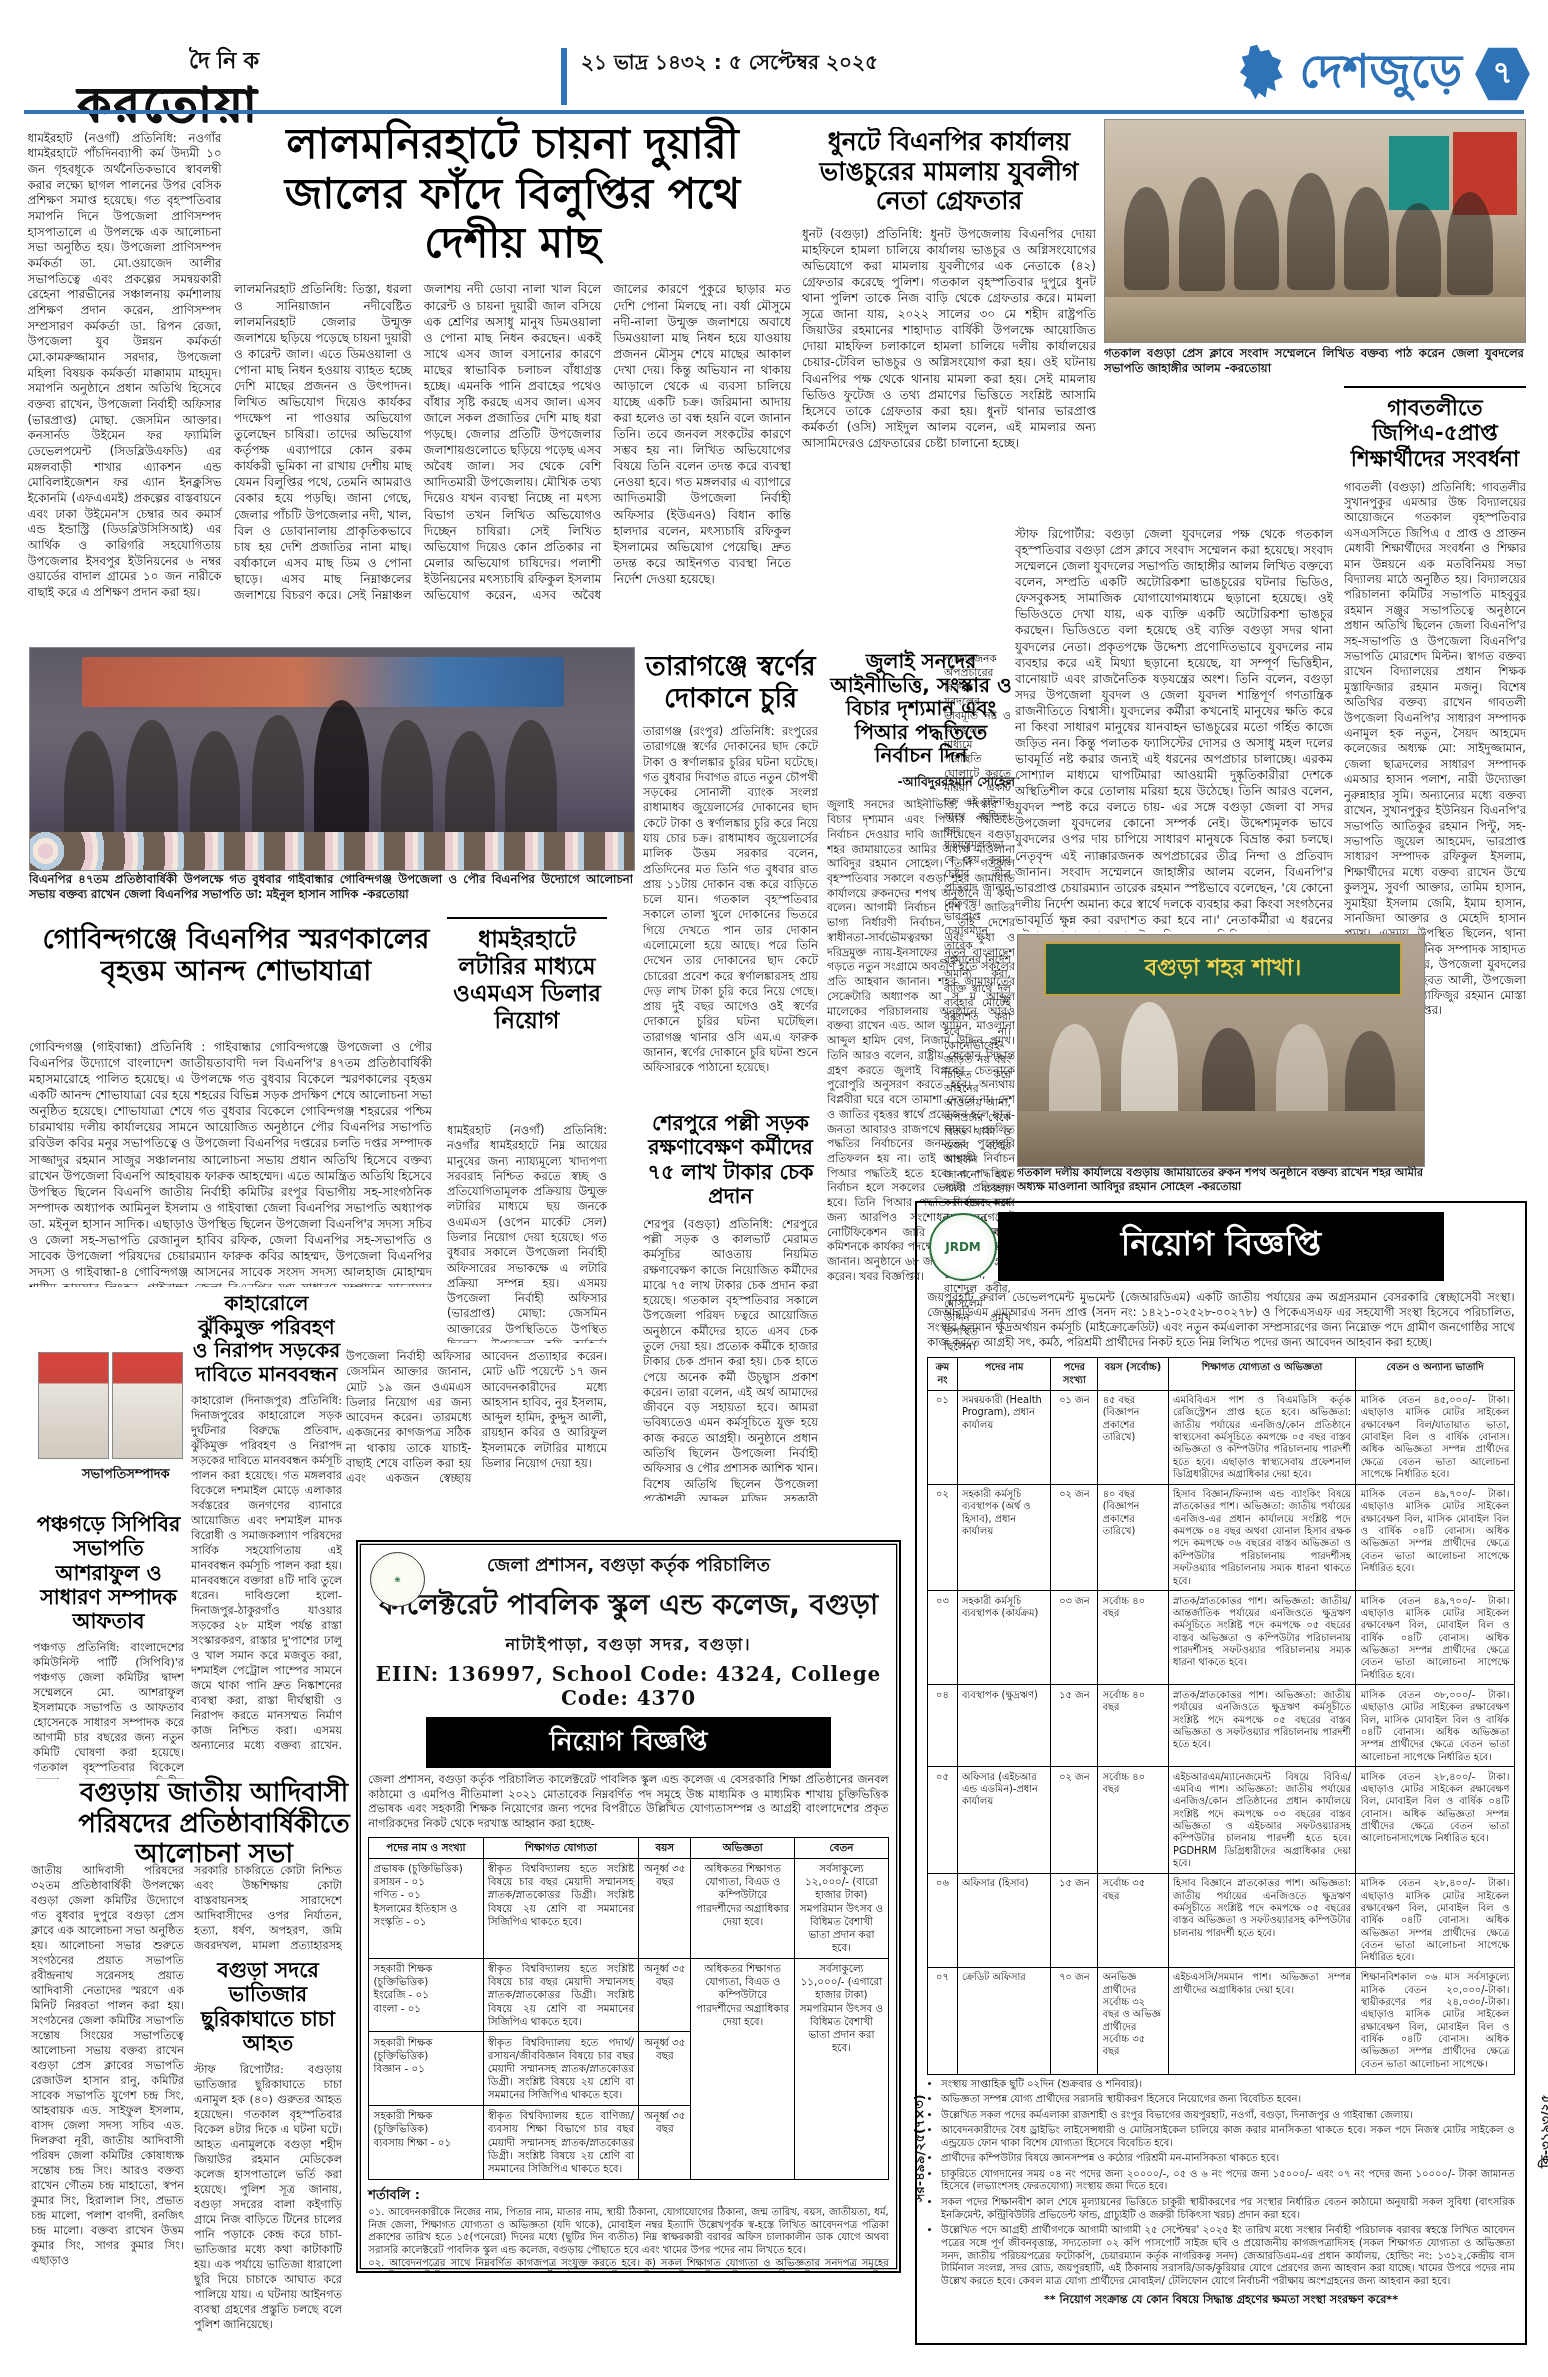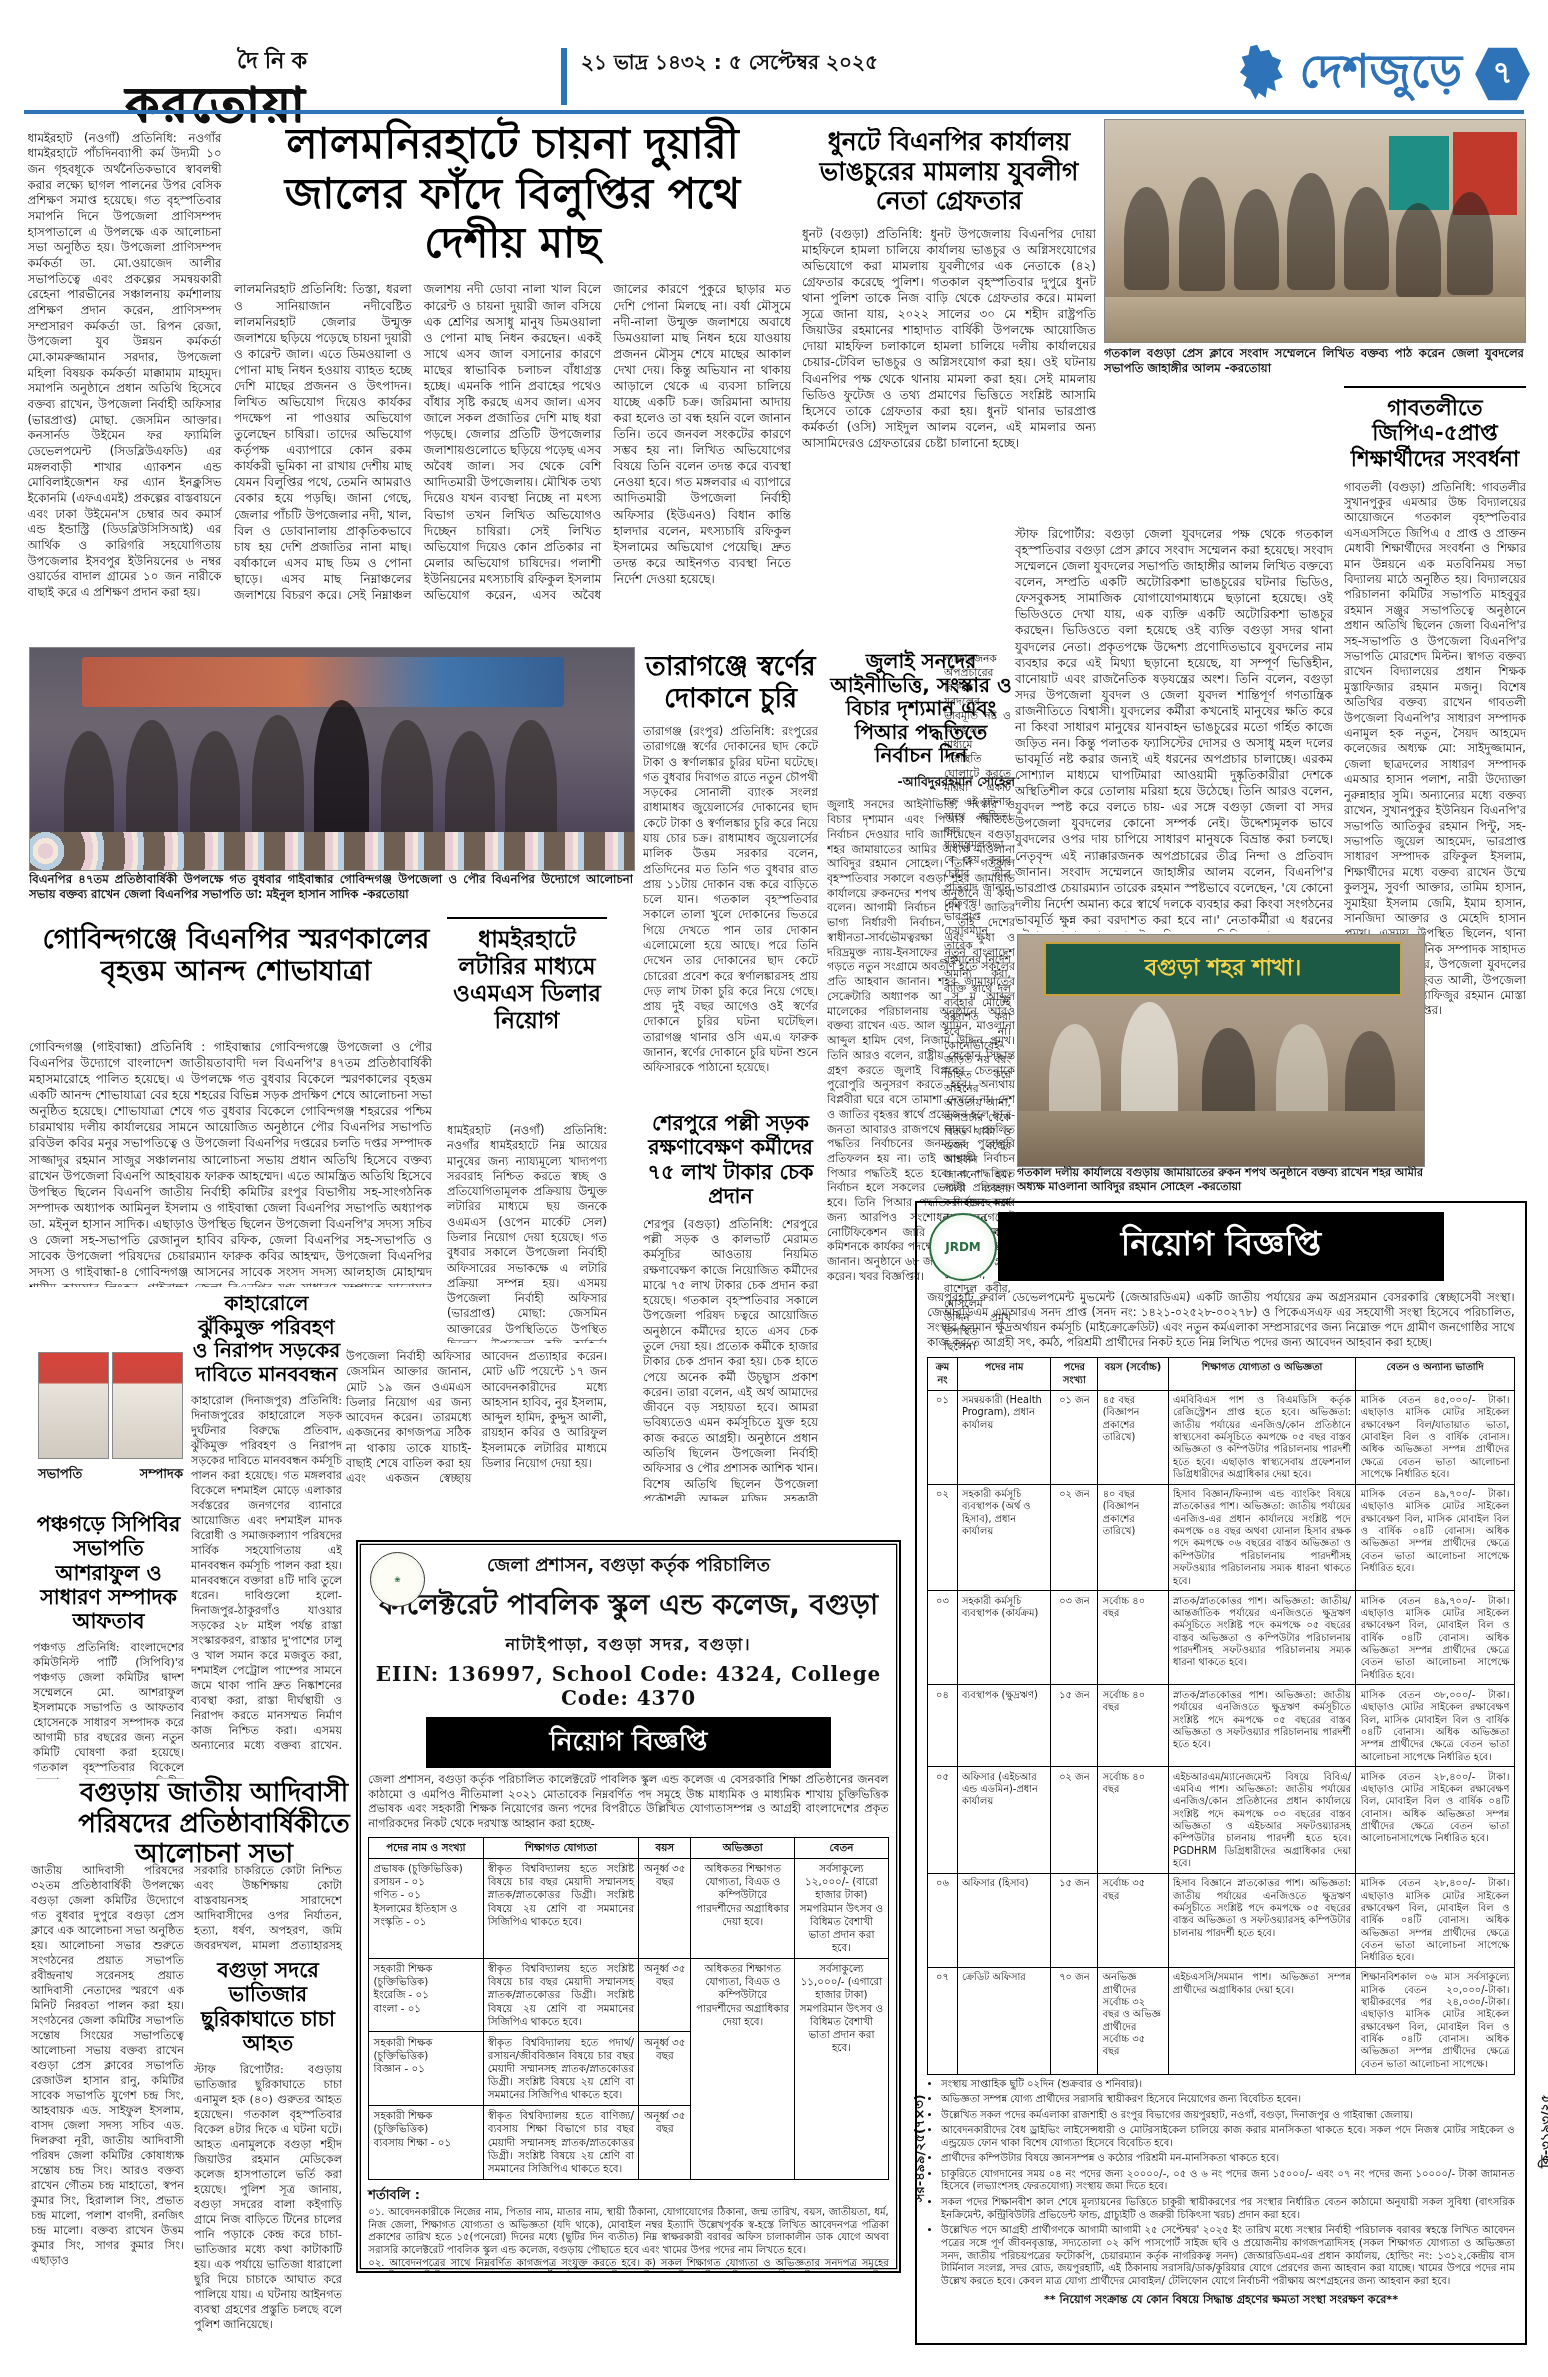--- a/index.html
+++ b/index.html
@@ -22,21 +22,21 @@
   .pre{white-space:pre-line;}
   ul.dots{margin:3.4px 0 0 0;padding-left:13.8px;}
   ul.dots li{margin-bottom:2.6px;}
   .vtext{position:absolute;transform:rotate(-90deg);transform-origin:left top;font-size:13px;font-weight:bold;white-space:nowrap;}
 </style>
 </head>
 <body>
 
 <div id="page">
 
-  <div class="abs" style="left:77px;top:43px;width:464px;height:69px;margin-left:48px;">
+  <div class="abs" style="left:77px;top:43px;width:464px;height:69px;">
     <div style="font-size:22.4px;font-weight:900;letter-spacing:6.9px;margin-left:112px;">দৈনিক</div>
     <div style="font-size:48px;font-weight:900;letter-spacing:2.6px;line-height:1.0;text-shadow:0.9px 0.9px 0 #000;">করতোয়া</div>
   </div>
   <div class="abs" style="left:561px;top:48px;width:6px;height:57px;background:#2e72b8;"></div>
   <div class="abs" style="left:581px;top:45px;width:447px;">
     <div style="font-size:20px;font-weight:bold;margin-top:1.7px;">২১ ভাদ্র ১৪৩২ : ৫ সেপ্টেম্বর ২০২৫</div>
   </div>
   <div class="abs" style="left:1067px;top:38px;width:464px;height:72px;display:flex;align-items:center;justify-content:flex-end;gap:12px;">
     <span style="display:inline-block;">
       <svg width="53" height="60" viewBox="0 0 60 70">
@@ -137,21 +137,21 @@
     <div class="ppl" style="left:327px;top:96px;width:50px;height:105px;background:rgba(60,52,46,.55);"></div>
     <div class="abs" style="left:0;bottom:0;width:100%;height:55px;background:linear-gradient(180deg,#9c8b74,#7a6a55);"></div>
   </div>
   <div class="abs caption clip" style="left:1017px;top:1166px;width:406px;height:33px;font-size:11px;">গতকাল দলীয় কার্যালয়ে বগুড়ায় জামায়াতের রুকন শপথ অনুষ্ঠানে বক্তব্য রাখেন শহর আমীর অধ্যক্ষ মাওলানা আবিদুর রহমান সোহেল -করতোয়া</div>
 
   <div class="abs" style="left:38px;top:1352px;width:145px;height:151px;">
     <div style="display:flex;gap:3.4px;">
       <div style="width:71px;height:105px;background:linear-gradient(180deg,#d8443c 0%,#c8473f 28%,#e7e2da 30%,#cfc9bf 100%);border:0.9px solid #888;"></div>
       <div style="width:71px;height:105px;background:linear-gradient(180deg,#d8443c 0%,#c8473f 28%,#ece7df 30%,#d4cec4 100%);border:0.9px solid #888;"></div>
     </div>
-    <div style="display:flex;justify-content:space-between;margin-top:5.2px;font-size:13px;font-weight:bold;">
+    <div style="display:flex;margin-top:5.2px;font-size:13px;font-weight:bold;margin-left:44px;">
       <span>সভাপতি</span>
       <span>সম্পাদক</span>
     </div>
   </div>
 
   <div class="abs" style="left:33px;top:1512px;width:151px;">
     <div class="hl" style="font-size:20.6px;">পঞ্চগড়ে সিপিবির সভাপতি আশরাফুল ও সাধারণ সম্পাদক আফতাব</div>
     <div class="body-txt clip" style="margin-top:6.9px;height:139px;font-size:11.2px;">পঞ্চগড় প্রতিনিধি: বাংলাদেশের কমিউনিস্ট পার্টি (সিপিবি)'র পঞ্চগড় জেলা কমিটির দ্বাদশ সম্মেলনে মো. আশরাফুল ইসলামকে সভাপতি ও আফতাব হোসেনকে সাধারণ সম্পাদক করে আগামী চার বছরের জন্য নতুন কমিটি ঘোষণা করা হয়েছে। গতকাল বৃহস্পতিবার বিকেলে জেলা সম্মেলনের দ্বিতীয় অধিবেশনে সর্বসম্মতিক্রমে ২৫ সদস্য বিশিষ্ট এই কমিটি ঘোষণা করেন কেন্দ্রীয় সাধারণ সম্পাদক ও বাম গণতান্ত্রিক জোটের কেন্দ্রীয় সমন্বয়ক রুহিন হোসেন প্রিন্স। এসময় সিপিবির কেন্দ্রীয় সদস্য আসলাম খান, সিপিবি পঞ্চগড়'র বিদায়ী সভাপতি বীর মুক্তিযোদ্ধা ফিরোজা খন্দকার চামেলীসহ নেতাকর্মীরা উপস্থিত ছিলেন।</div>
   </div>
 

